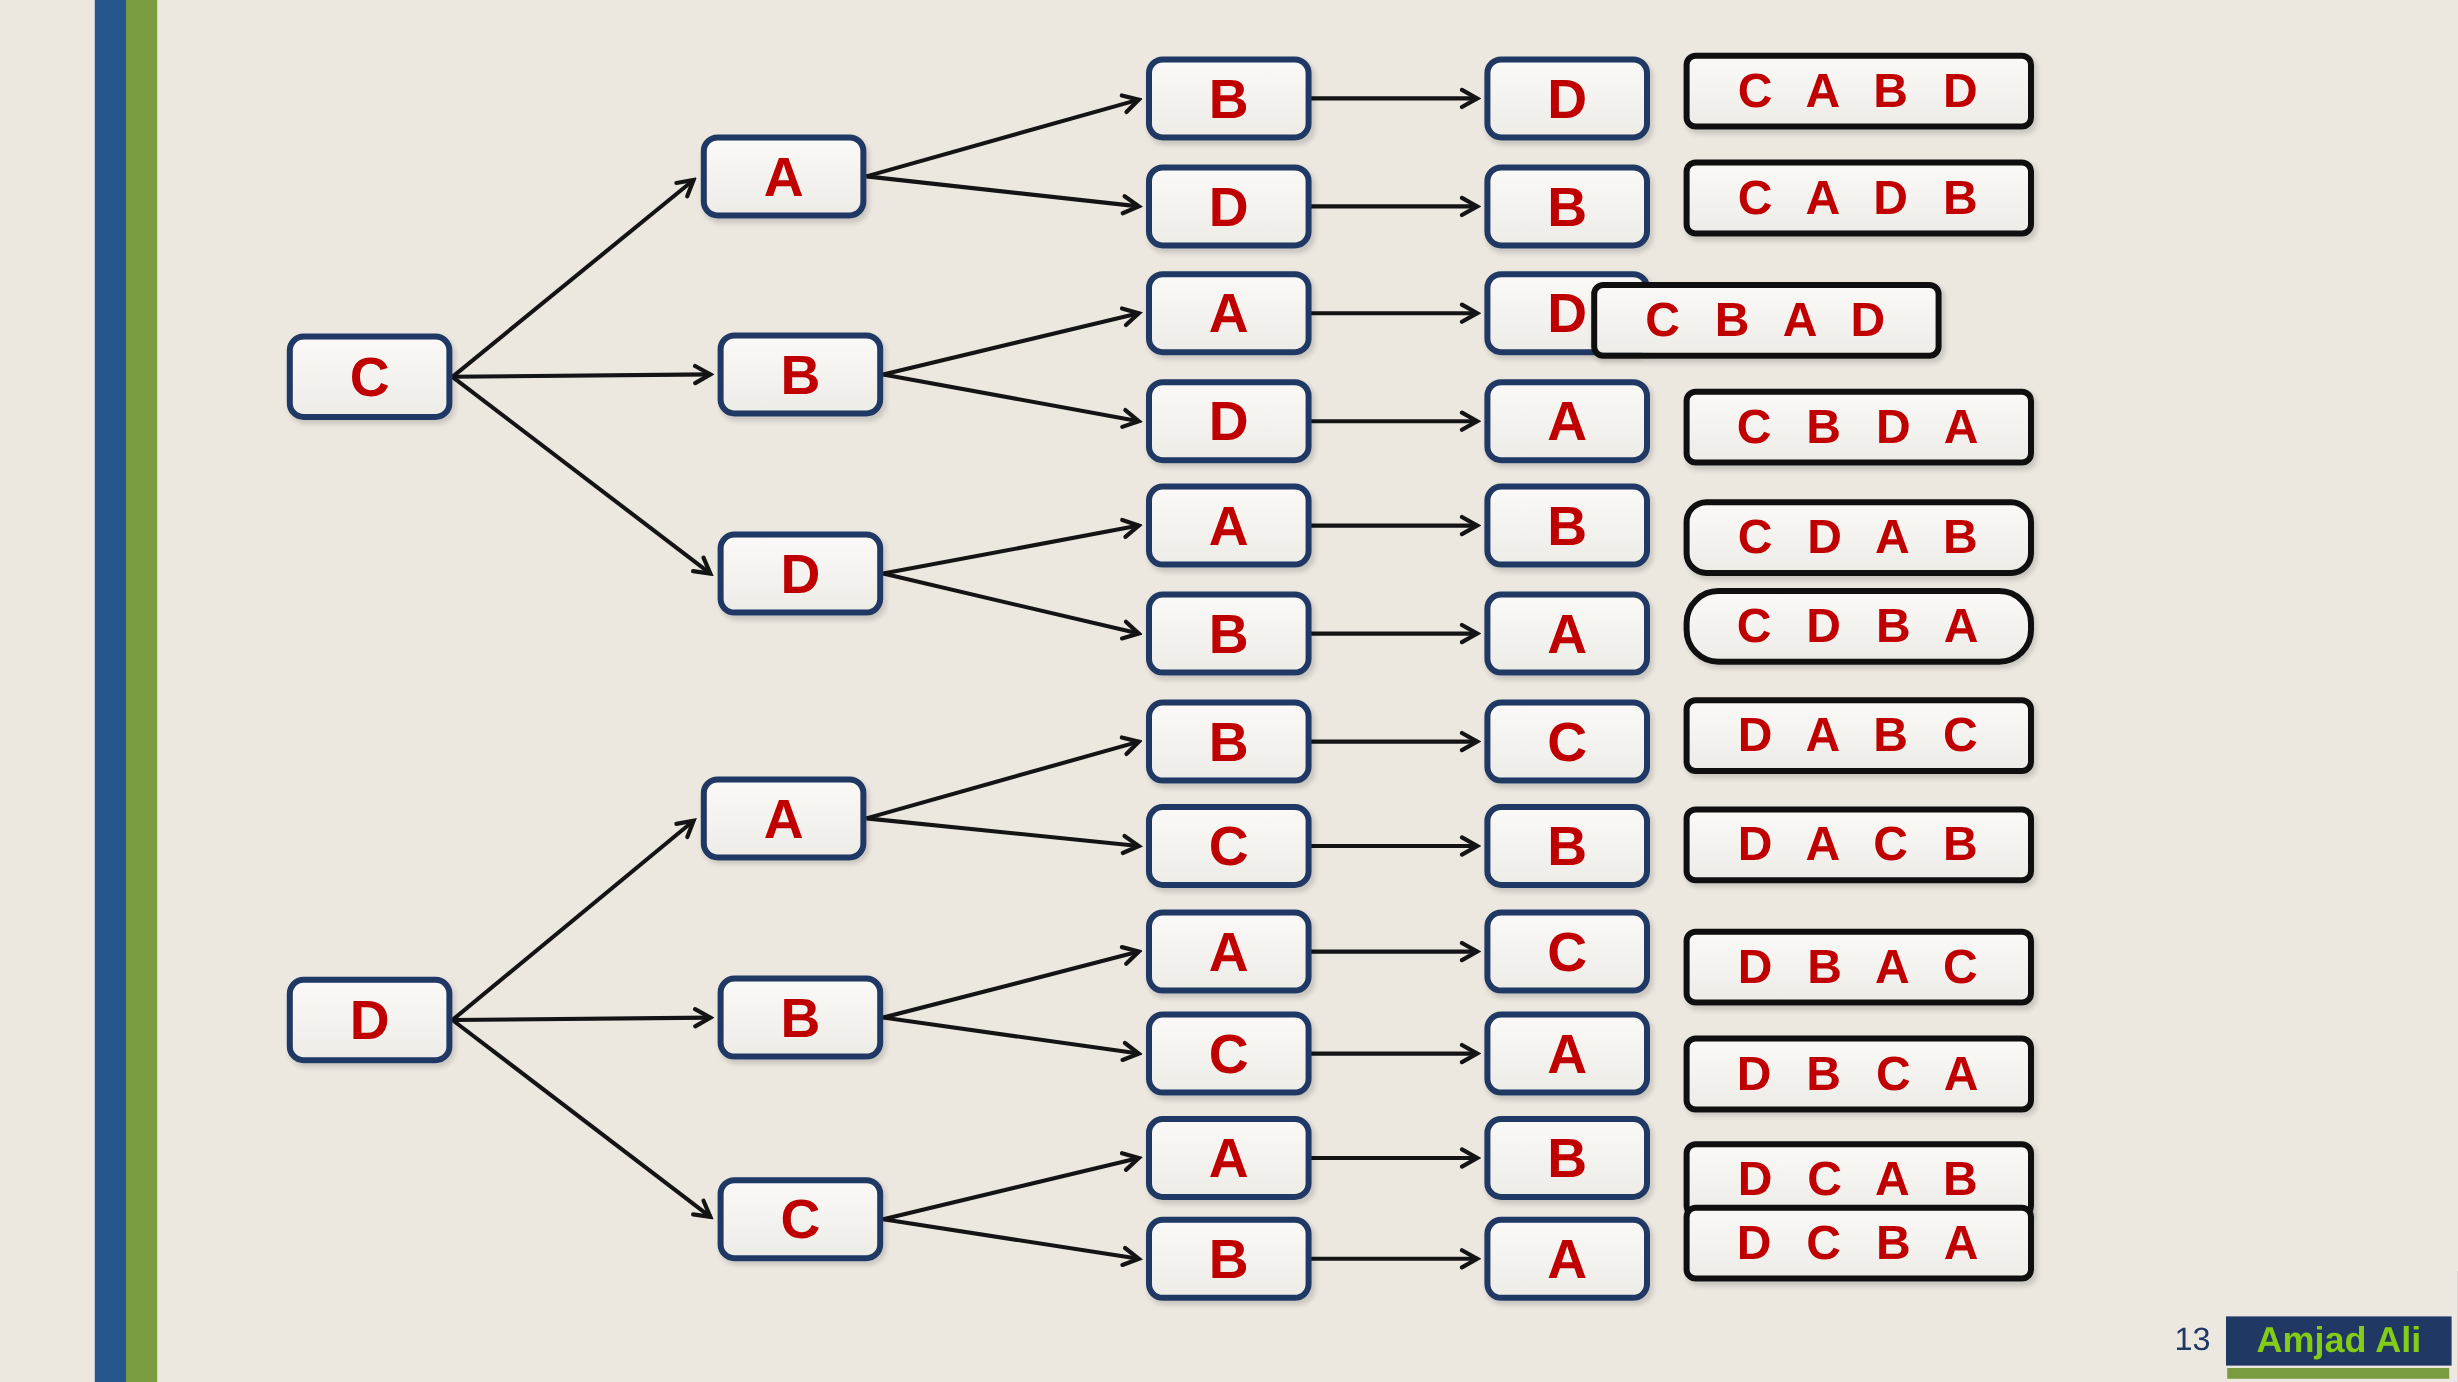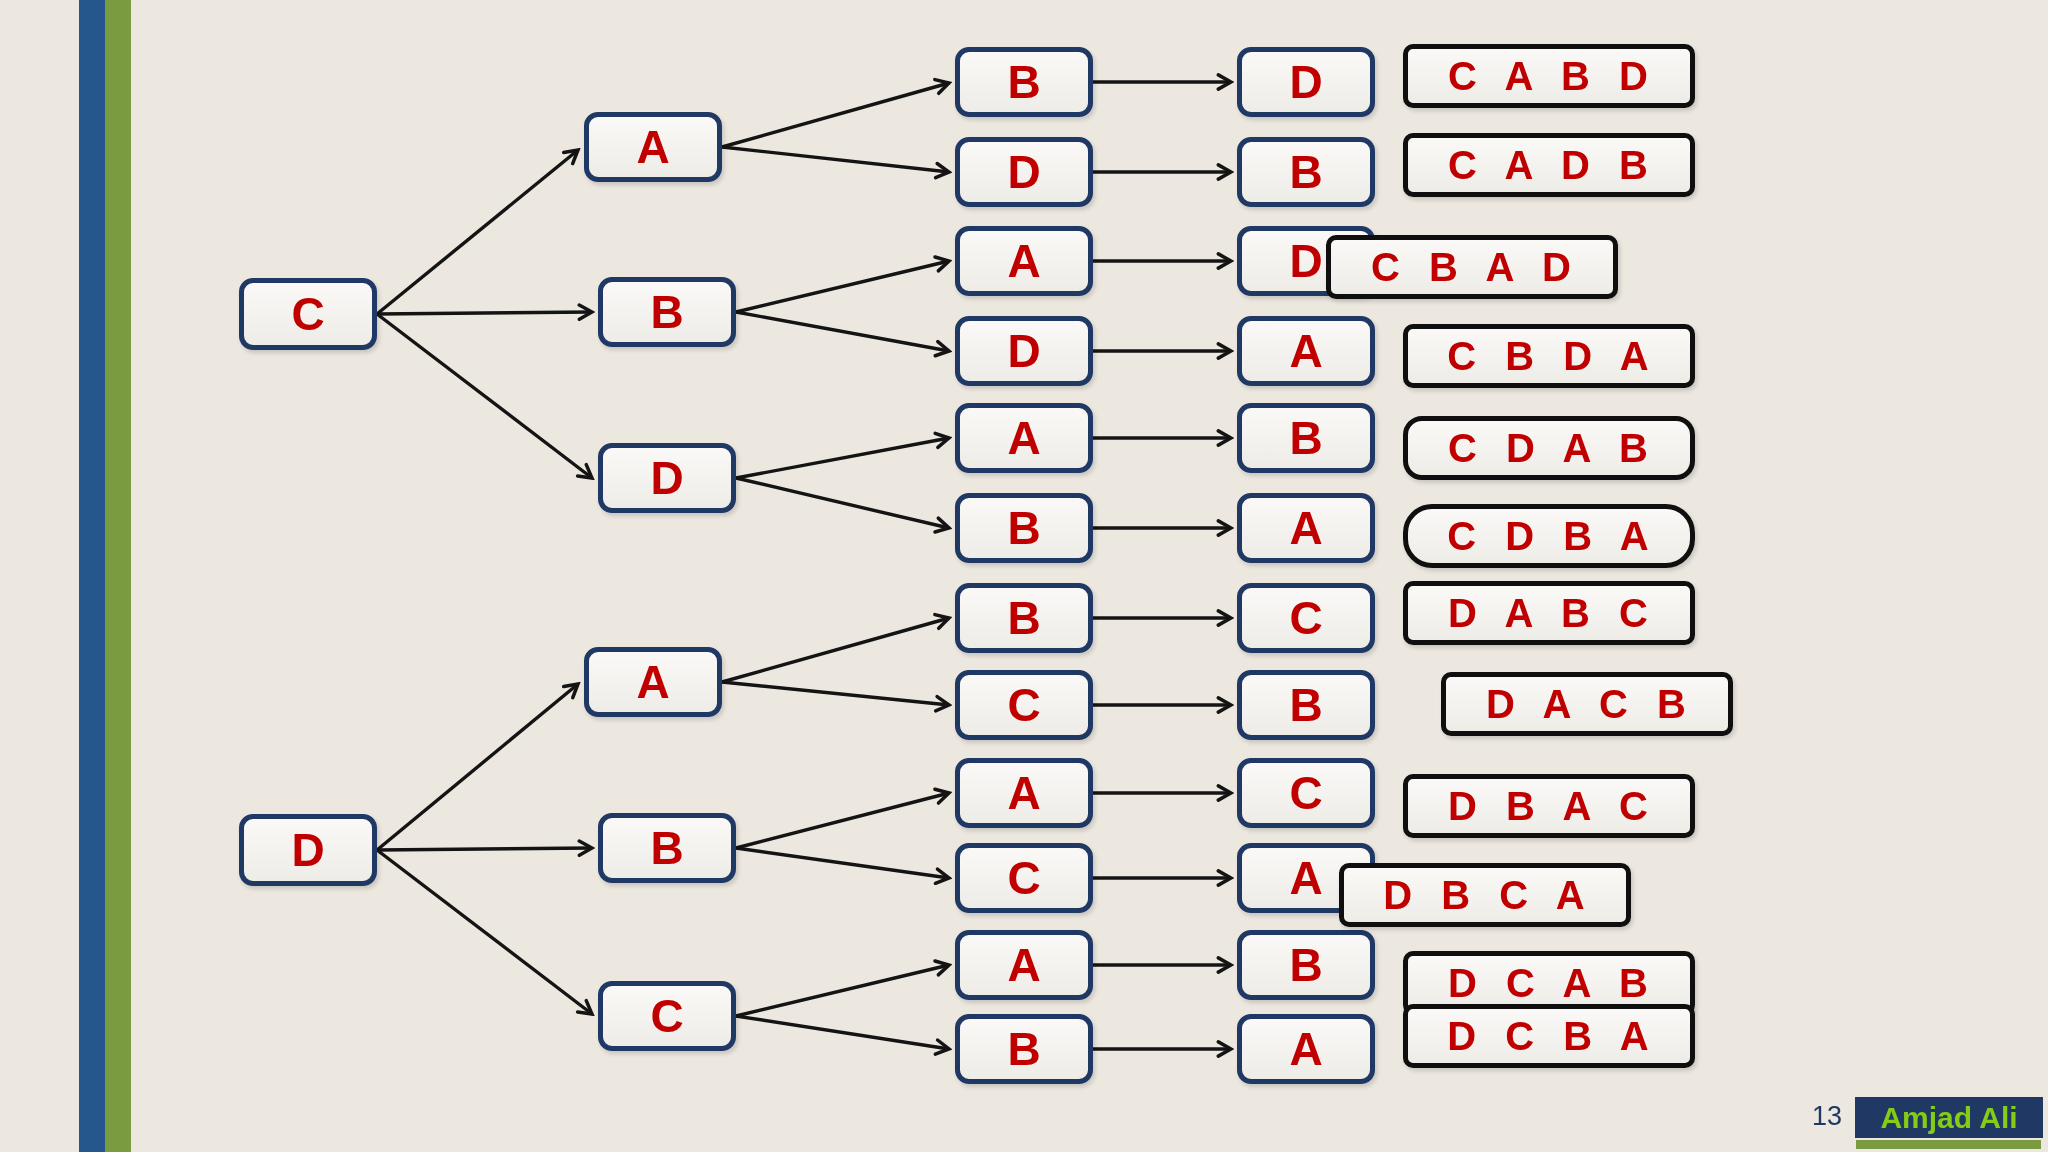--- a/index.html
+++ b/index.html
@@ -128,21 +128,21 @@
   <div class="node" style="left:1237px;top:226px;">D</div>
   <div class="node" style="left:1237px;top:316px;">A</div>
   <div class="node" style="left:1237px;top:403px;">B</div>
   <div class="node" style="left:1237px;top:493px;">A</div>
 
   <div class="result" style="left:1403px;top:44px;">C A B D</div>
   <div class="result" style="left:1403px;top:133px;">C A D B</div>
   <div class="result" style="left:1326px;top:235px;">C B A D</div>
   <div class="result" style="left:1403px;top:324px;">C B D A</div>
   <div class="result" style="left:1403px;top:416px;border-radius:19px;">C D A B</div>
-  <div class="result" style="left:1403px;top:504px;border-radius:29px;">C D B A</div>
+  <div class="result" style="left:1403px;top:490px;border-radius:29px;">C D B A</div>
 
   <div class="node root" style="left:239px;top:814px;">D</div>
 
   <div class="node" style="left:584px;top:647px;">A</div>
   <div class="node" style="left:598px;top:813px;">B</div>
   <div class="node" style="left:598px;top:981px;">C</div>
 
   <div class="node" style="left:955px;top:583px;">B</div>
   <div class="node" style="left:955px;top:670px;">C</div>
   <div class="node" style="left:955px;top:758px;">A</div>
@@ -151,23 +151,23 @@
   <div class="node" style="left:955px;top:1014px;">B</div>
 
   <div class="node" style="left:1237px;top:583px;">C</div>
   <div class="node" style="left:1237px;top:670px;">B</div>
   <div class="node" style="left:1237px;top:758px;">C</div>
   <div class="node" style="left:1237px;top:843px;">A</div>
   <div class="node" style="left:1237px;top:930px;">B</div>
   <div class="node" style="left:1237px;top:1014px;">A</div>
 
   <div class="result" style="left:1403px;top:581px;">D A B C</div>
-  <div class="result" style="left:1403px;top:672px;margin-left:38px;">D A C B</div>
+  <div class="result" style="left:1403px;top:672px;">D A C B</div>
   <div class="result" style="left:1403px;top:774px;">D B A C</div>
-  <div class="result" style="left:1339px;top:863px;">D B C A</div>
+  <div class="result" style="left:1403px;top:863px;">D B C A</div>
   <div class="result" style="left:1403px;top:951px;">D C A B</div>
   <div class="result" style="left:1403px;top:1004px;">D C B A</div>
 
   <span class="page-number">13</span>
   <div class="author-badge">
     <span>Amjad Ali</span>
   </div>
   <div class="author-underline"></div>
 
 </div>

